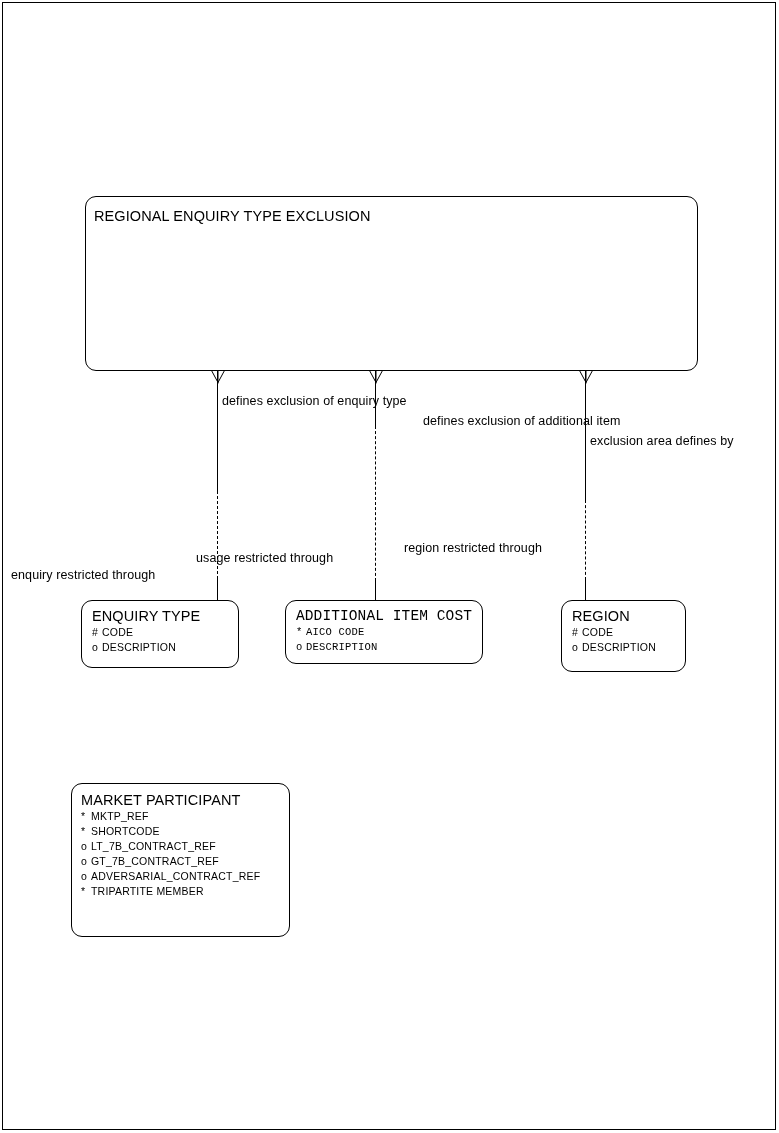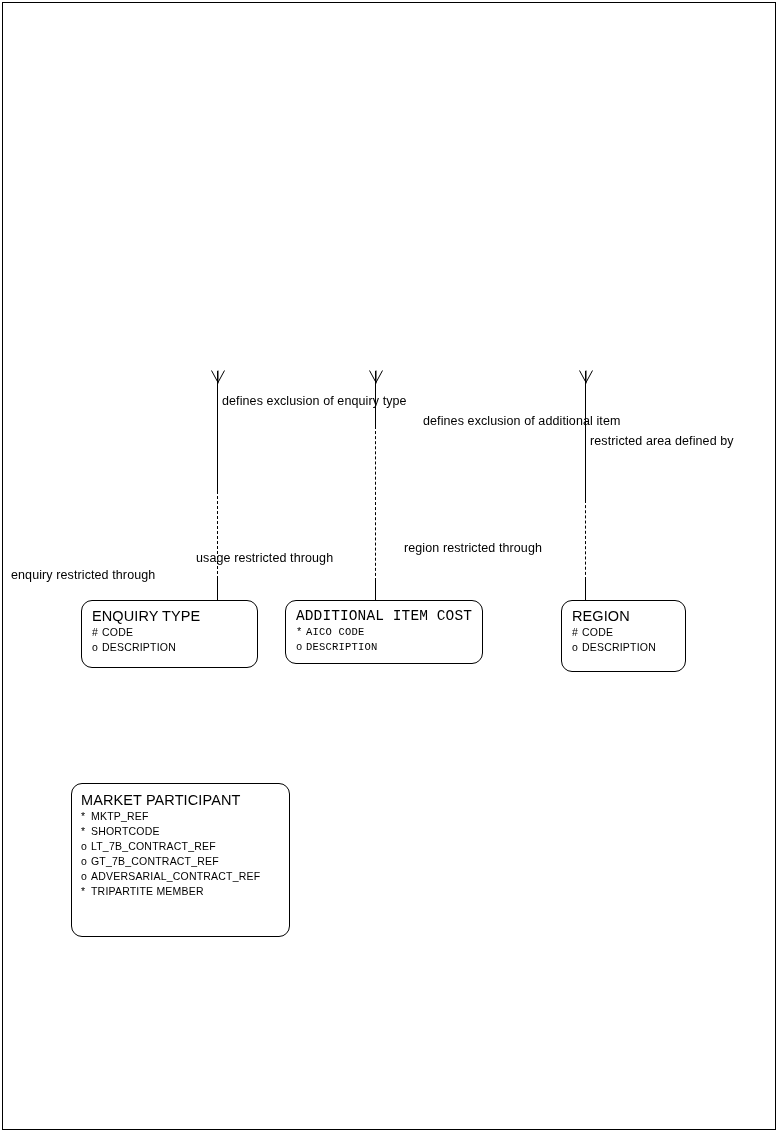--- a/index.html
+++ b/index.html
@@ -70,21 +70,21 @@
     height: 175px;
   }
   #entity-main .entity-title {
     margin: 11px 0 0 8px;
   }
 
   
   #entity-enquiry-type {
     left: 81px;
     top: 600px;
-    width: 177px;
+    width: 158px;
     height: 68px;
   }
   #entity-additional-item-cost {
     left: 285px;
     top: 600px;
     width: 198px;
     height: 64px;
     font-family: Liberation Mono, monospace;
   }
   #entity-region {
@@ -143,20 +143,23 @@
     z-index: 4;
   }
 </style>
 </head>
 <body>
 
 <div id="page">
 
   <div id="page-border"></div>
 
+  <div class="entity" id="entity-main">
+    <div class="entity-title">REGIONAL ENQUIRY TYPE EXCLUSION</div>
+  </div>
 
   <svg class="crowfoot" style="left:209px; top:370px;" width="18" height="14" viewBox="0 0 18 14">
     <g stroke="#000000" stroke-width="1" fill="none">
       <path d="M2.5,0.5 L9,12.5"></path>
       <path d="M9,0.5 L9,13.5"></path>
       <path d="M15.5,0.5 L9,12.5"></path>
     </g>
   </svg>
 
   <svg class="crowfoot" style="left:367px; top:370px;" width="18" height="14" viewBox="0 0 18 14">
@@ -190,21 +193,21 @@
   <div class="connector">
     <div class="seg" style="left:585px; top:371px; height:129px;"></div>
     <div class="seg dashed" style="left:585px; top:500px; height:80px;"></div>
     <div class="seg" style="left:585px; top:580px; height:21px;"></div>
   </div>
 
   <div class="rel-label" style="left:222px; top:394px;">defines exclusion of enquiry type</div>
 
   <div class="rel-label" style="left:380px; top:414px;margin-left:43px;">defines exclusion of additional item</div>
 
-  <div class="rel-label" style="left:590px; top:434px;">restricted area defined by</div>
+  <div class="rel-label" style="left:590px; top:434px;">exclusion area defines by</div>
 
   <div class="rel-label" style="left:11px; top:568px;">enquiry restricted through</div>
 
   <div class="rel-label" style="left:196px; top:551px;">usage restricted through</div>
 
   <div class="rel-label" style="left:404px; top:541px;">region restricted through</div>
 
   <div class="entity sub" id="entity-enquiry-type">
     <div class="entity-title">ENQUIRY TYPE</div>
     <ul class="attr-list">

